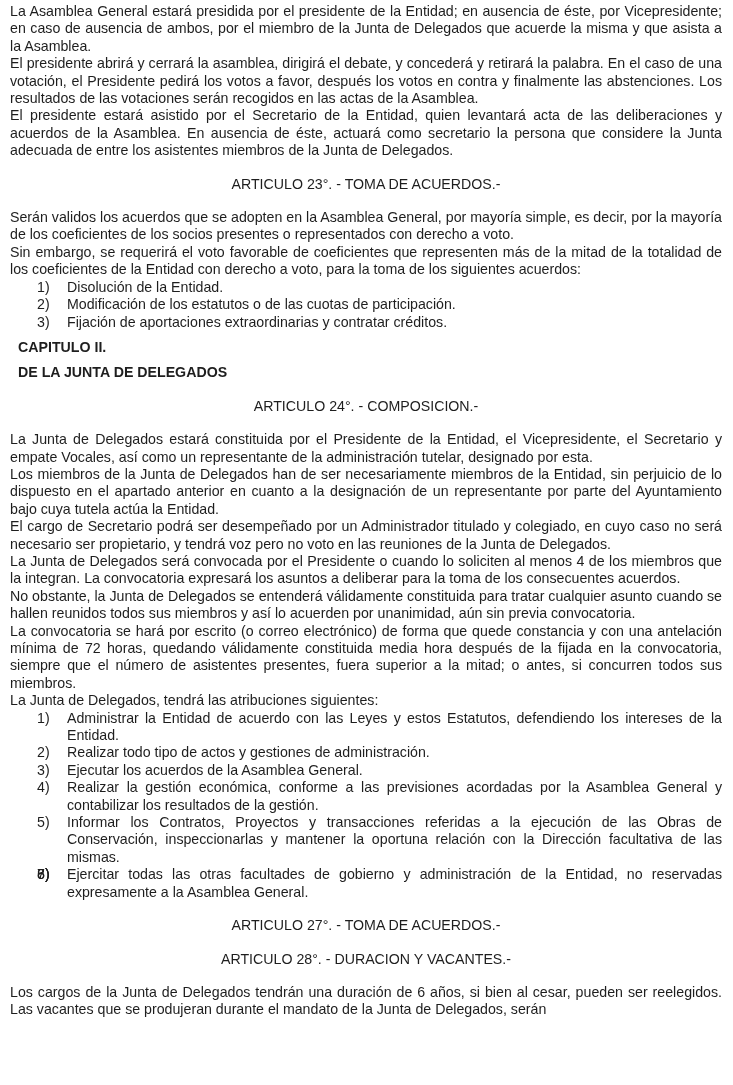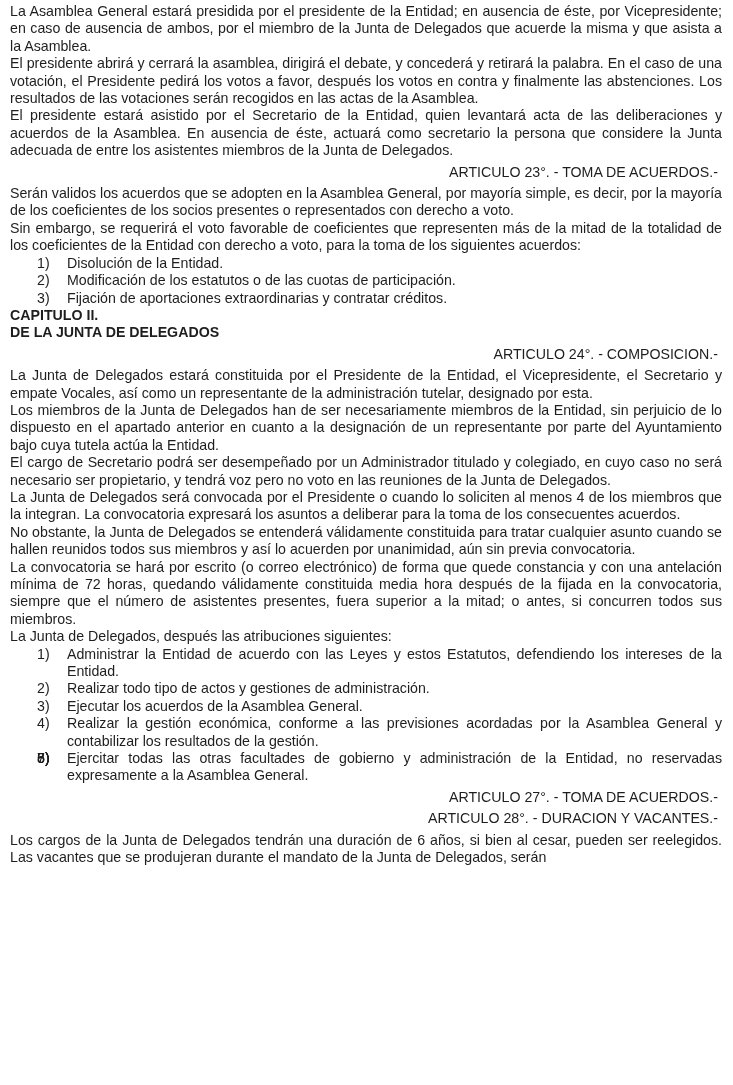--- a/index.html
+++ b/index.html
@@ -10,22 +10,22 @@
   }
   .page {
     box-sizing: border-box;
     width: 733px; height: 780px;
     padding: 3px 11px 0 10px;
     font-size: 14.2px;
     line-height: 17.4px;
     text-align: justify;
   }
   .para { margin: 0; }
-  .art-heading { margin: 4px; font-weight: normal; text-align: right; }
-  .chapter-heading { margin: 0; font-weight: bold; text-align: left; }
+  .art-heading { margin: 16px; font-weight: normal; text-align: center; }
+  .chapter-heading { margin: 8px; font-weight: bold; text-align: left; }
   .num-list { margin: 0; }
   .li { position: relative; padding-left: 57px; margin: 0; }
   .li-num { position: absolute; left: 27px; top: 0; }
 </style>
 </head>
 <body>
 
 <div class="page">
 
   <p class="para">La Asamblea General estará presidida por el presidente de la Entidad; en ausencia de éste, por Vicepresidente; en caso de ausencia de ambos, por el miembro de la Junta de Delegados que acuerde la misma y que asista a la Asamblea.</p>
@@ -56,41 +56,42 @@
 
   <p class="art-heading">ARTICULO 24°. - COMPOSICION.-</p>
   <p class="para">La Junta de Delegados estará constituida por el Presidente de la Entidad, el Vicepresidente, el Secretario y empate Vocales, así como un representante de la administración tutelar, designado por esta.</p>
   <p class="para">Los miembros de la Junta de Delegados han de ser necesariamente miembros de la Entidad, sin perjuicio de lo dispuesto en el apartado anterior en cuanto a la designación de un representante por parte del Ayuntamiento bajo cuya tutela actúa la Entidad.</p>
   <p class="para">El cargo de Secretario podrá ser desempeñado por un Administrador titulado y colegiado, en cuyo caso no será necesario ser propietario, y tendrá voz pero no voto en las reuniones de la Junta de Delegados.</p>
 
   <p class="para">La Junta de Delegados será convocada por el Presidente o cuando lo soliciten al menos 4 de los miembros que la integran. La convocatoria expresará los asuntos a deliberar para la toma de los consecuentes acuerdos.</p>
   <p class="para">No obstante, la Junta de Delegados se entenderá válidamente constituida para tratar cualquier asunto cuando se hallen reunidos todos sus miembros y así lo acuerden por unanimidad, aún sin previa convocatoria.</p>
   <p class="para">La convocatoria se hará por escrito (o correo electrónico) de forma que quede constancia y con una antelación mínima de 72 horas, quedando válidamente constituida media hora después de la fijada en la convocatoria, siempre que el número de asistentes presentes, fuera superior a la mitad; o antes, si concurren todos sus miembros.</p>
 
-  <p class="para">La Junta de Delegados, después las atribuciones siguientes:</p>
+  <p class="para">La Junta de Delegados, tendrá las atribuciones siguientes:</p>
 
   <div class="num-list">
     <div class="li">
       <span class="li-num">1)</span>
       <span>Administrar la Entidad de acuerdo con las Leyes y estos Estatutos, defendiendo los intereses de la Entidad.</span>
     </div>
     <div class="li">
       <span class="li-num">2)</span>
       <span>Realizar todo tipo de actos y gestiones de administración.</span>
     </div>
     <div class="li">
       <span class="li-num">3)</span>
       <span>Ejecutar los acuerdos de la Asamblea General.</span>
     </div>
     <div class="li">
       <span class="li-num">4)</span>
       <span>Realizar la gestión económica, conforme a las previsiones acordadas por la Asamblea General y contabilizar los resultados de la gestión.</span>
     </div>
     <div class="li">
       <span class="li-num">5)</span>
+      <span>Informar los Contratos, Proyectos y transacciones referidas a la ejecución de las Obras de Conservación, inspeccionarlas y mantener la oportuna relación con la Dirección facultativa de las mismas.</span>
     </div>
     <div class="li">
       <span class="li-num">6)</span>
     </div>
     <div class="li">
       <span class="li-num">7)</span>
     </div>
     <div class="li">
       <span class="li-num">8)</span>
       <span>Ejercitar todas las otras facultades de gobierno y administración de la Entidad, no reservadas expresamente a la Asamblea General.</span>

